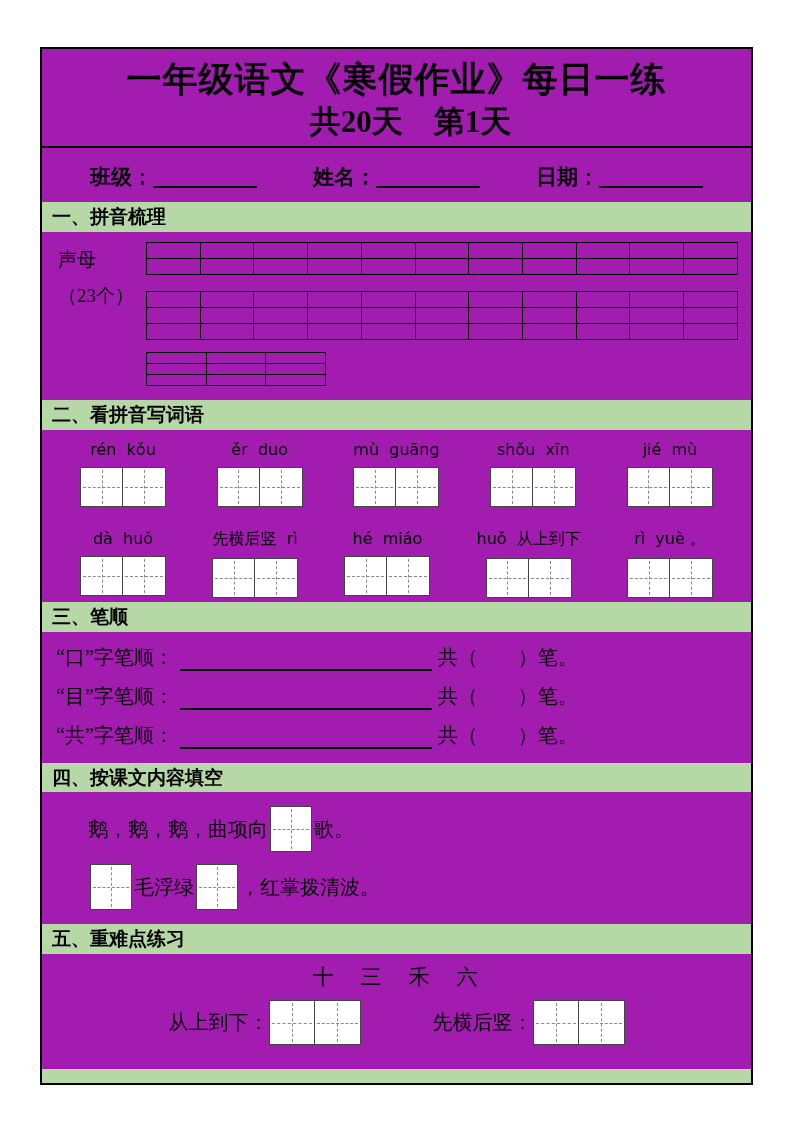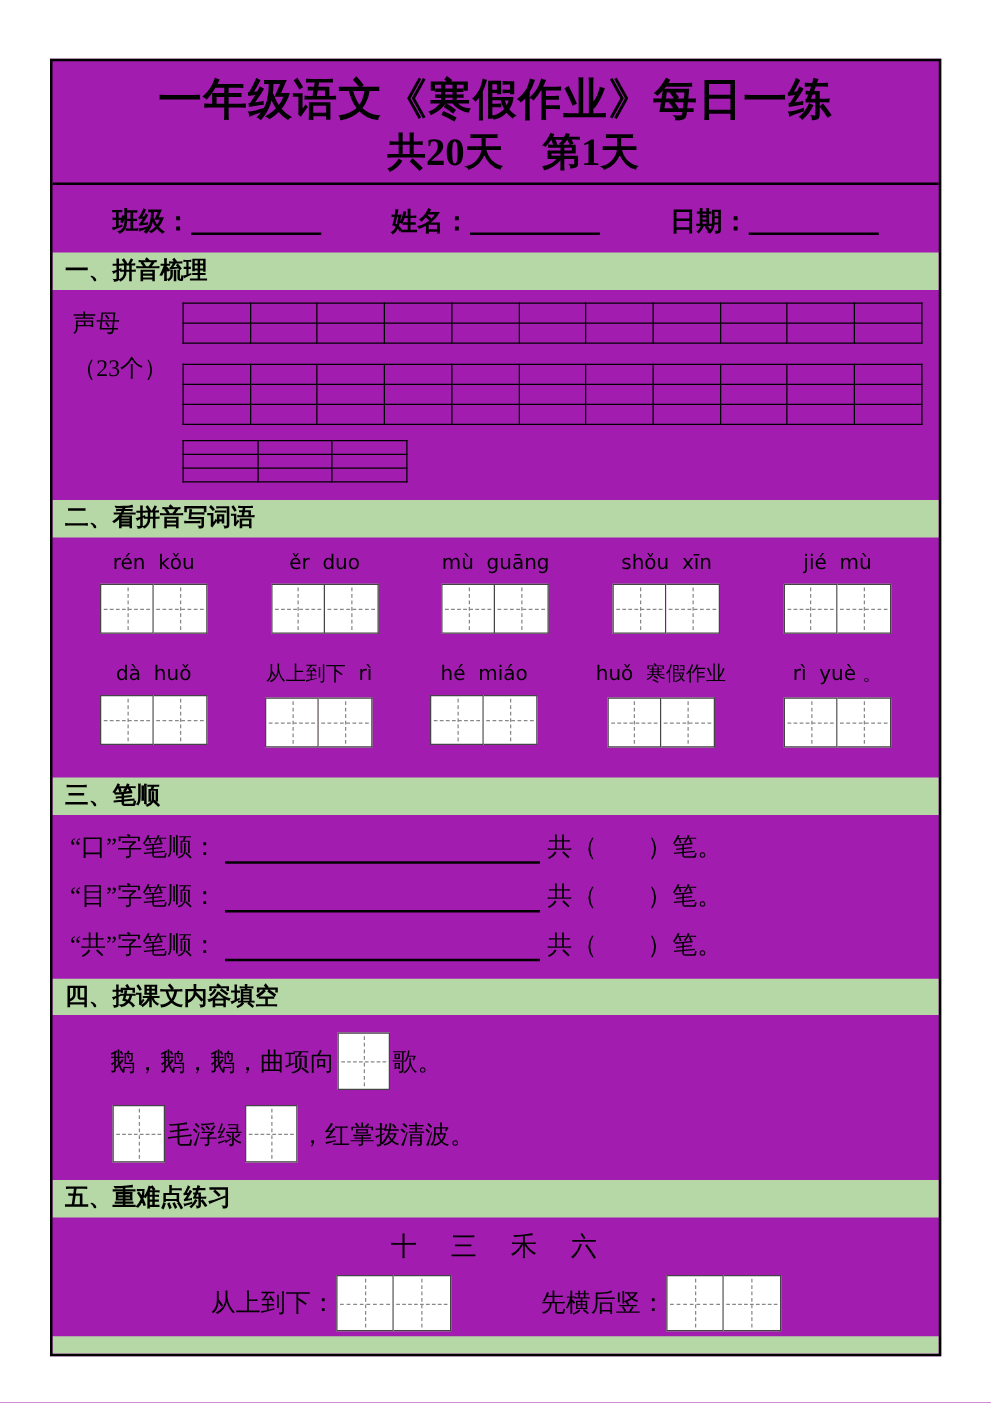--- a/index.html
+++ b/index.html
@@ -37,21 +37,21 @@
   
   .tian { width:43px; height:40px; border:1px solid #444; position:relative; background:#fff; flex:none; }
   .tian + .tian { border-left:none; }
   .tian::before { content:""; position:absolute; left:50%; top:2px; bottom:2px; width:0; border-left:1px dashed #888; }
   .tian::after  { content:""; position:absolute; top:50%; left:2px; right:2px; height:0; border-top:1px dashed #888; }
   .tian-pair { display:flex; }
   .tian-lg { width:46px; height:45px; }
   .tian-inline { display:inline-block; width:42px; height:46px; vertical-align:middle; margin:0 2px; }
   
   .words-row { display:flex; justify-content:space-between; padding:10px 38px 6px; }
-  .words-row.second { padding-top:16px; padding-bottom:24px; }
+  .words-row.second { padding-top:16px; padding-bottom:4px; }
   .word-group { display:flex; flex-direction:column; align-items:center; gap:8px; }
   .pinyin { font-family:"DejaVu Sans","Liberation Sans",sans-serif; font-size:16px; white-space:pre; }
   
   .stroke-line { display:flex; align-items:flex-end; padding:12px 14px 0; font-size:20px; }
   .stroke-line.last { padding-bottom:14px; }
   .stroke-blank { flex:none; width:252px; border-bottom:2px solid #000; height:26px; margin:0 6px; }
   
   .fill-line { display:flex; align-items:center; font-size:20px; padding-left:46px; }
   .fill-line.l1 { padding-top:14px; }
   .fill-line.l2 { padding-top:12px; padding-bottom:14px; }
@@ -235,35 +235,35 @@
   </div>
   <div class="words-row second">
     <div class="word-group">
       <div class="pinyin">dà  huǒ</div>
       <div class="tian-pair">
           <div class="tian"></div>
           <div class="tian"></div>
         </div>
     </div>
     <div class="word-group">
-      <div class="pinyin">从上到下  rì</div>
+      <div class="pinyin">先横后竖  rì</div>
       <div class="tian-pair">
           <div class="tian"></div>
           <div class="tian"></div>
         </div>
     </div>
     <div class="word-group">
       <div class="pinyin">hé  miáo</div>
       <div class="tian-pair">
           <div class="tian"></div>
           <div class="tian"></div>
         </div>
     </div>
     <div class="word-group">
-      <div class="pinyin">huǒ  寒假作业</div>
+      <div class="pinyin">huǒ  从上到下</div>
       <div class="tian-pair">
           <div class="tian"></div>
           <div class="tian"></div>
         </div>
     </div>
     <div class="word-group">
       <div class="pinyin">rì  yuè 。</div>
       <div class="tian-pair">
           <div class="tian"></div>
           <div class="tian"></div>

